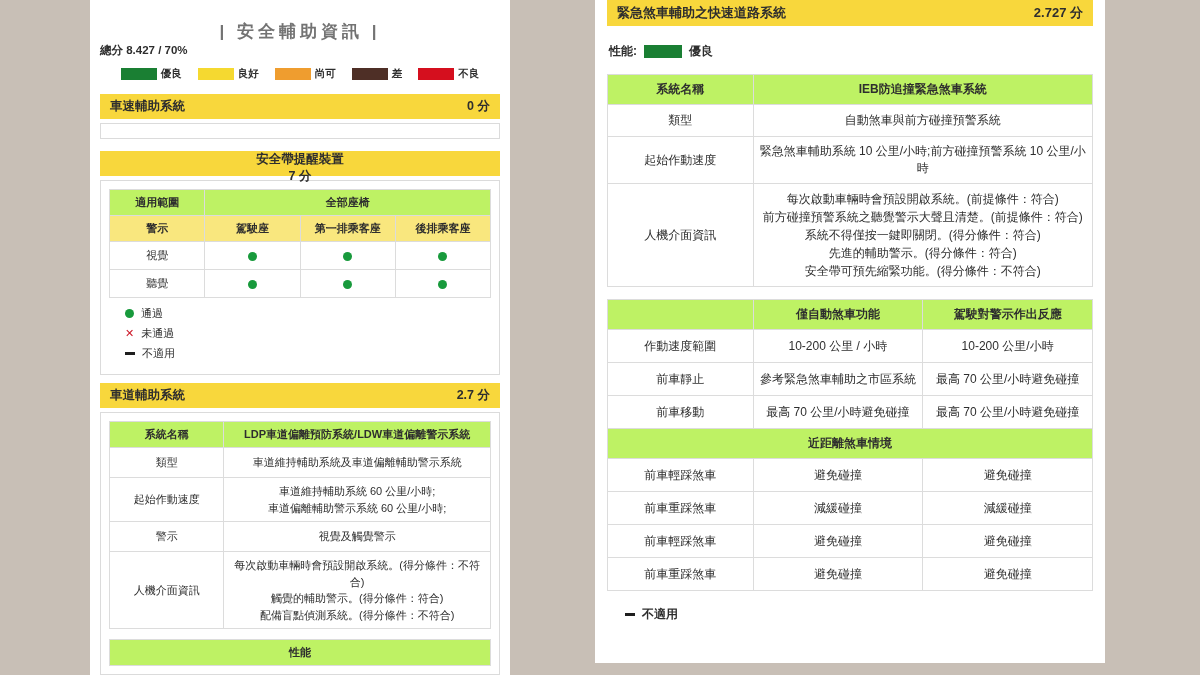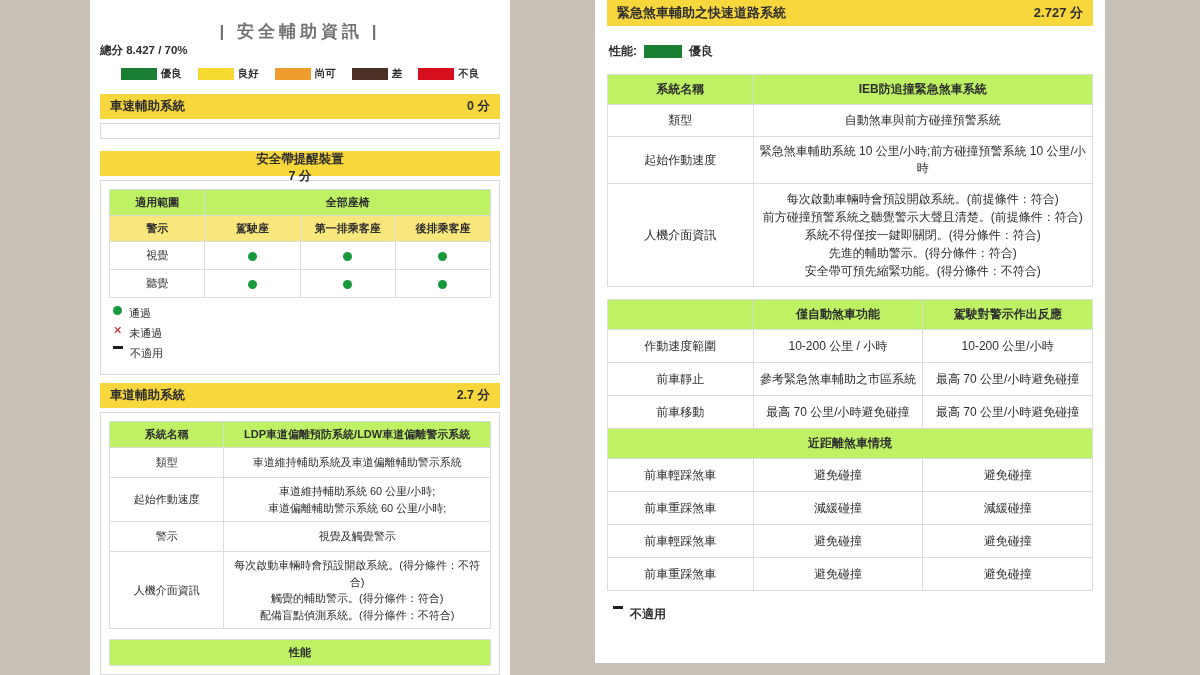--- a/index.html
+++ b/index.html
@@ -34,21 +34,21 @@
   td { border:1px solid #DCDCDC; text-align:center; vertical-align:middle; padding:5px 4px; font-size:11px; }
   .panel-right td { font-size:12px; padding:6px 4px; }
   td.yellow { background:#bef264; font-weight:bold; }
   td.lightyellow { background:#F9E77E; font-weight:bold; }
   td.multiline { white-space:pre-line; line-height:1.5; }
 
   .dot { display:inline-block; width:9px; height:9px; border-radius:50%; background:#189A3C; vertical-align:middle; }
 
   
   .sym-legend { margin:8px 0 2px 4px; }
-  .sym-row { display:flex; gap:7px; font-size:11px; margin:5px 0; }
+  .sym-row { display:flex; align-items:center; gap:7px; font-size:11px; margin:5px 12px; }
   .cross { color:#CC1626; font-weight:bold; font-size:11px; line-height:9px; }
   .dash  { display:inline-block; width:10px; height:3px; background:#1E1E1E; }
 
   
   .perf-line { display:flex; align-items:center; gap:7px; margin:17px 0 0 2px; font-size:12px; font-weight:bold; }
   .perf-swatch { width:38px; height:13px; display:inline-block; }
   .footer-legend { margin:15px 0 0 6px; }
   .footer-legend .sym-row { font-size:12px; font-weight:bold; }
 </style>
 </head>

